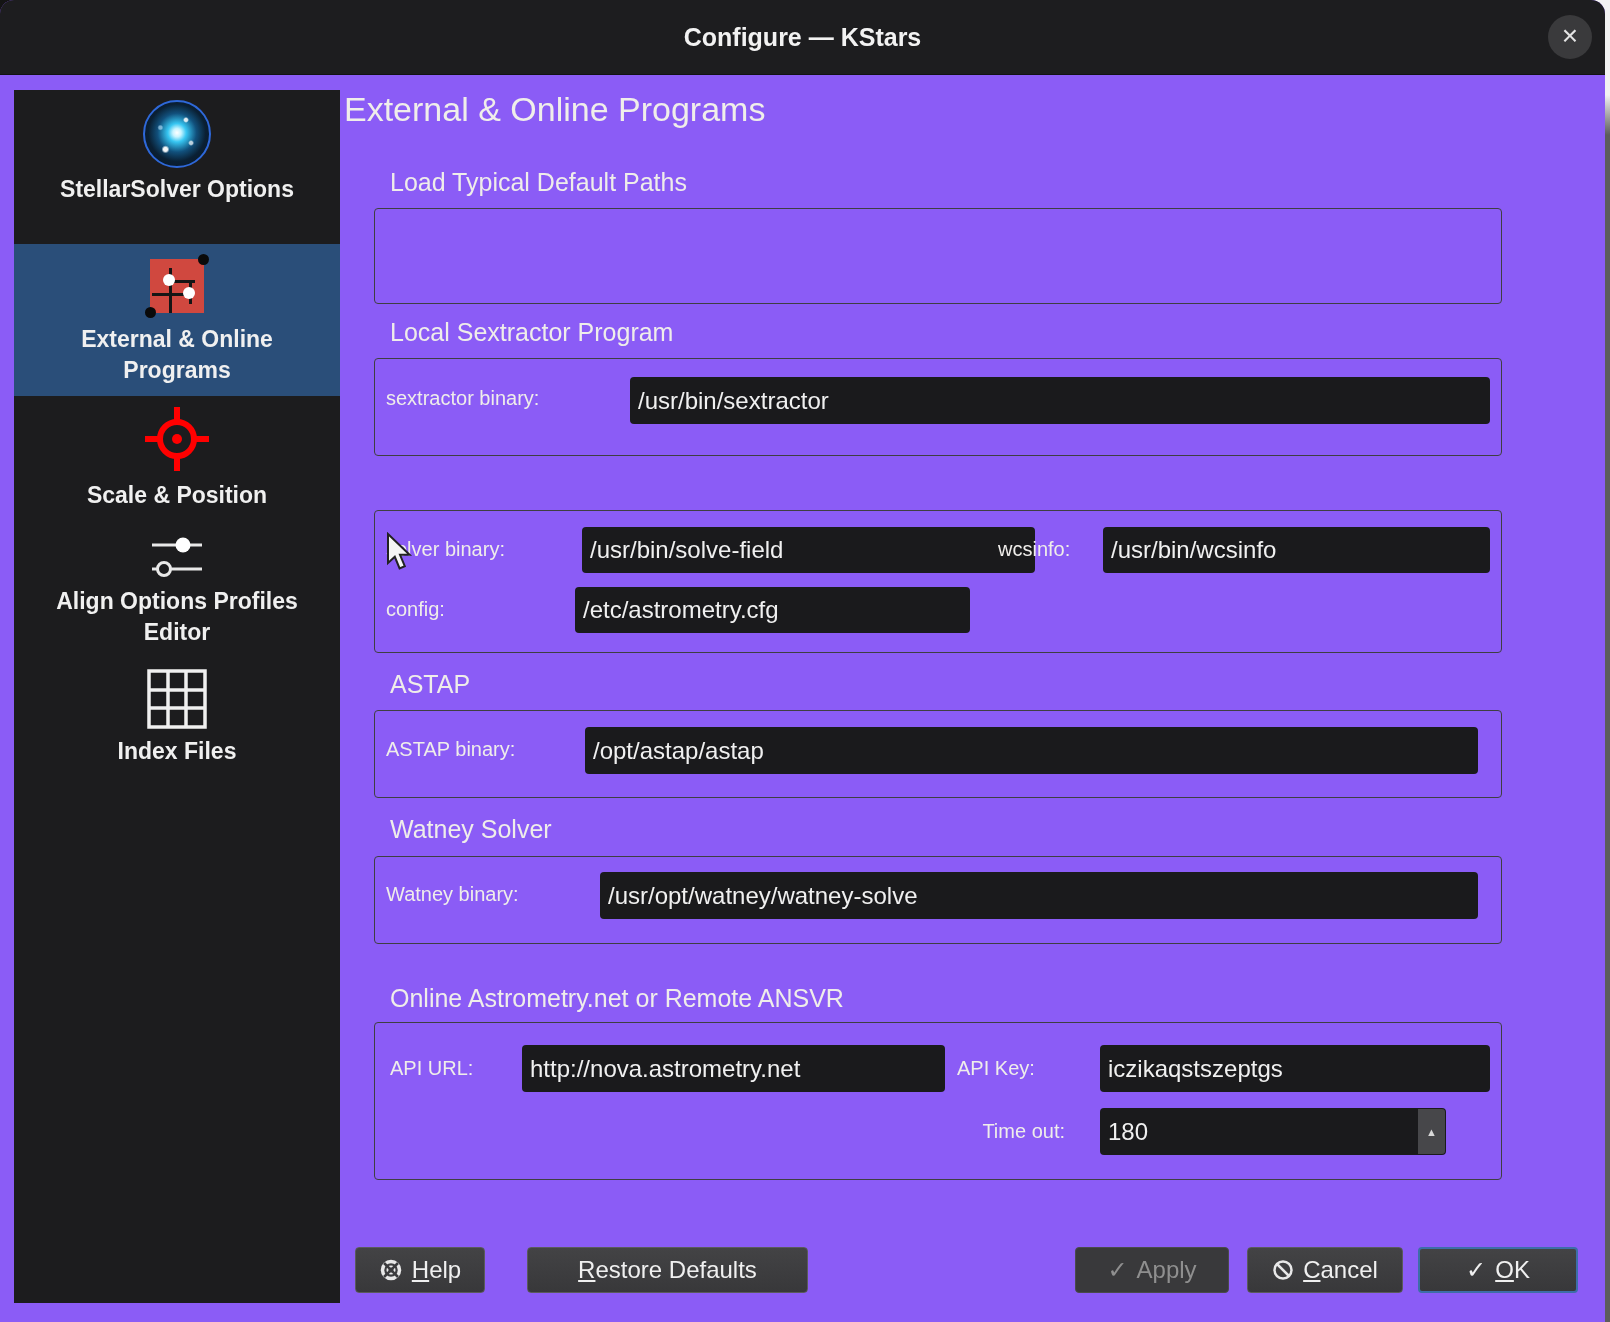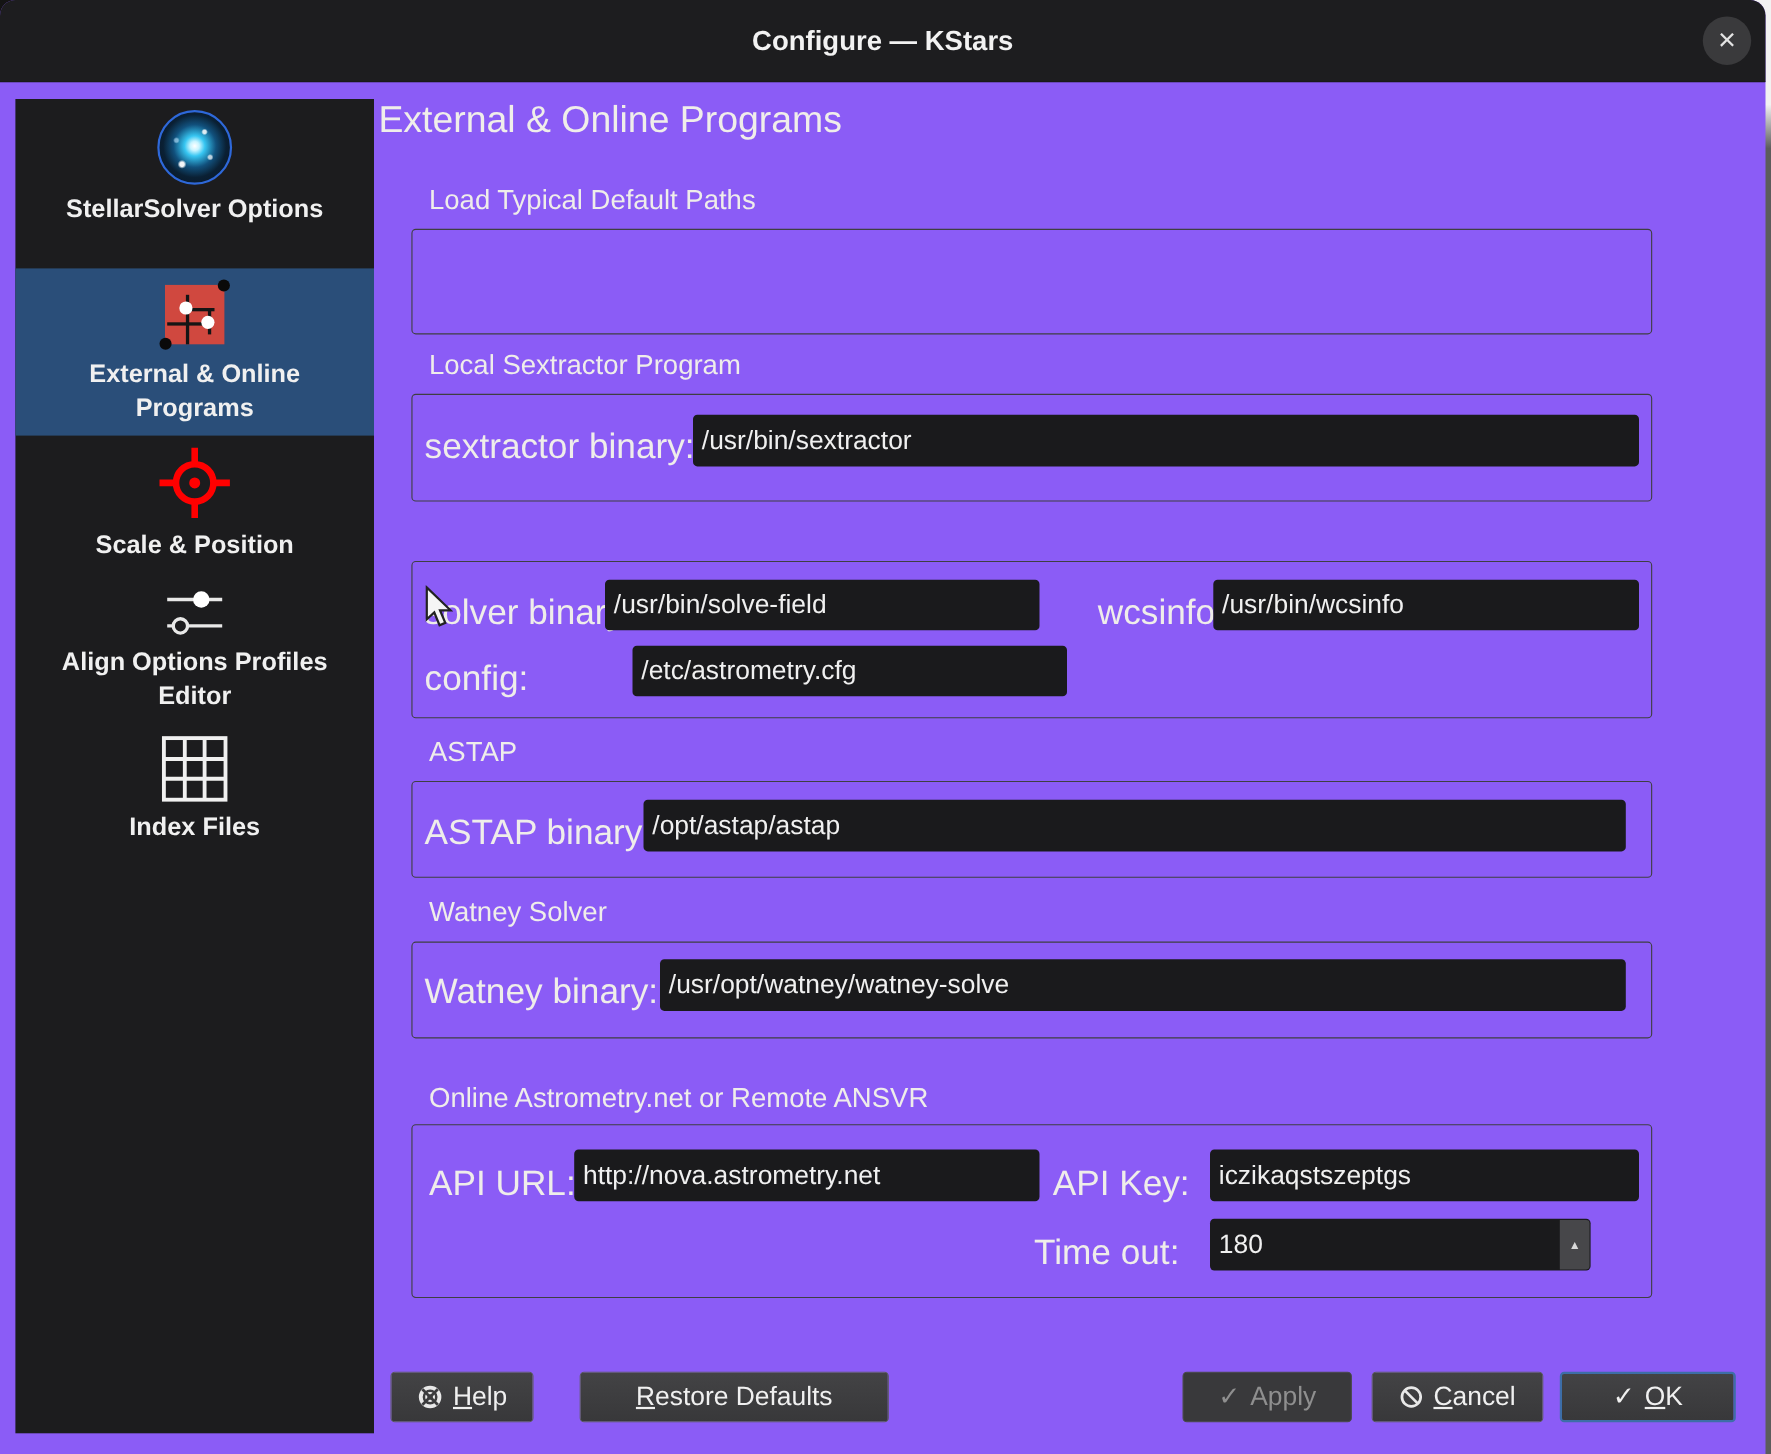--- a/index.html
+++ b/index.html
@@ -55,21 +55,21 @@
   
   .combobox{position:absolute;left:388px;top:231px;width:1104px;height:46px;border-radius:4px;
     border:1px solid #6e6e6e;background:linear-gradient(180deg,#5d5d5d 0,#4a4a4a 55%,#3c3c3c 100%);
     color:#f2f2f2;font-size:24px;line-height:44px;padding-left:14px;box-sizing:border-box;}
   .combo-arrow{position:absolute;right:14px;top:19px;width:0;height:0;
     border-left:8px solid transparent;border-right:8px solid transparent;border-top:9px solid #1e1e1e;}
 
   
   .group{position:absolute;left:374px;width:1128px;border:1px solid #3f3f41;border-radius:4px;box-sizing:border-box;}
   .sec-label{position:absolute;left:362px;color:#efedea;font-size:25px;margin-left:28px;}
-  .fld-label{position:absolute;color:#efedea;font-size:32px;white-space:nowrap;}
+  .fld-label{position:absolute;color:#efedea;font-size:20px;white-space:nowrap;}
   .field{position:absolute;background:#1a1a1c;border-radius:4px;color:#f0f0f0;font-size:24px;
     padding-left:8px;box-sizing:border-box;overflow:hidden;white-space:nowrap;}
   .spin-strip{position:absolute;top:1px;bottom:1px;right:1px;width:27px;background:#47474a;
     border-radius:0 3px 3px 0;display:flex;flex-direction:column;}
   .spin-btn{flex:1;display:flex;align-items:center;justify-content:center;color:#d8d8d8;font-size:11px;}
   .spin-sep{height:1px;background:#2c2c2e;}
 
   
   .heading{position:absolute;left:344px;top:90px;color:#f0eeea;font-size:34px;font-weight:400;}
 
@@ -170,21 +170,21 @@
   <div class="sec-label" style="top:168px;">Load Typical Default Paths</div>
   <div class="group" style="top:208px;height:96px;"></div>
 
   <div class="sec-label" style="top:318px;">Local Sextractor Program</div>
   <div class="group" style="top:358px;height:98px;"></div>
   <div class="fld-label" style="left:386px;top:387px;">sextractor binary:</div>
   <div class="field" style="left:630px;top:377px;width:860px;height:47px;line-height:47px;">/usr/bin/sextractor</div>
 
   <div class="group" style="top:510px;height:143px;"></div>
   <div class="fld-label" style="left:386px;top:538px;">solver binary:</div>
-  <div class="field" style="left:550px;top:527px;width:395px;height:46px;line-height:46px;">/usr/bin/solve-field</div>
+  <div class="field" style="left:582px;top:527px;width:453px;height:46px;line-height:46px;">/usr/bin/solve-field</div>
   <div class="fld-label" style="left:998px;top:538px;">wcsinfo:</div>
   <div class="field" style="left:1103px;top:527px;width:387px;height:46px;line-height:46px;">/usr/bin/wcsinfo</div>
   <div class="fld-label" style="left:386px;top:598px;">config:</div>
   <div class="field" style="left:575px;top:587px;width:395px;height:46px;line-height:46px;">/etc/astrometry.cfg</div>
 
   <div class="sec-label" style="top:670px;">ASTAP</div>
   <div class="group" style="top:710px;height:88px;"></div>
   <div class="fld-label" style="left:386px;top:738px;">ASTAP binary:</div>
   <div class="field" style="left:585px;top:727px;width:893px;height:47px;line-height:47px;">/opt/astap/astap</div>
 

